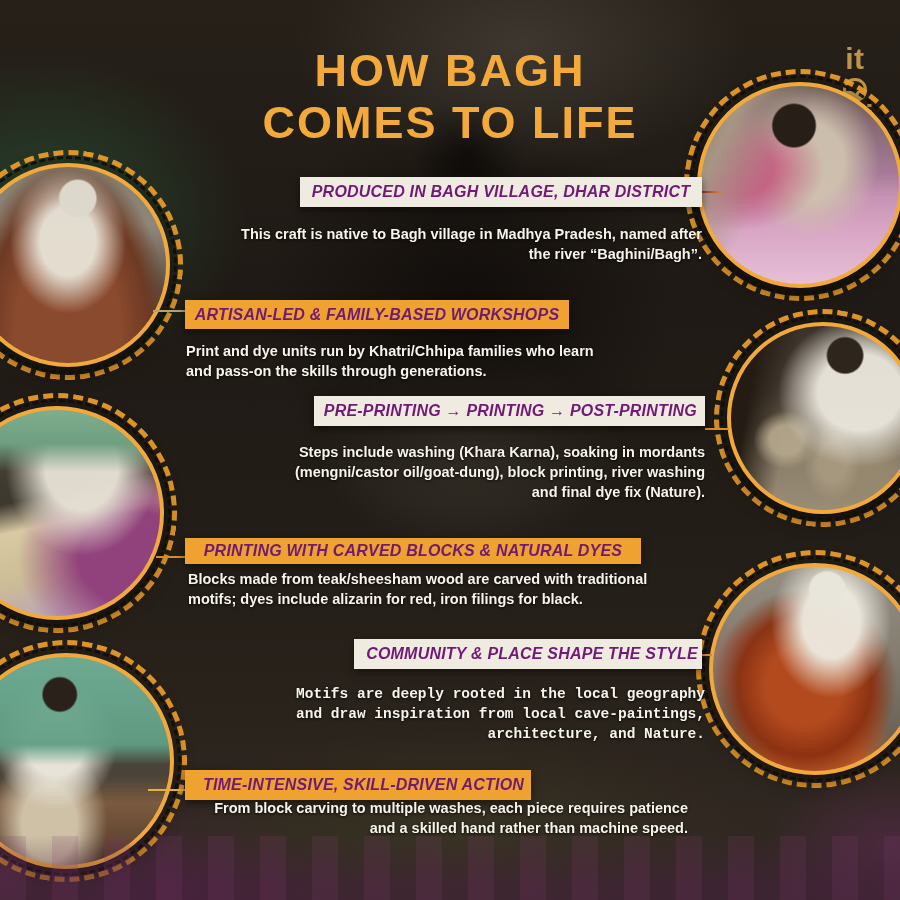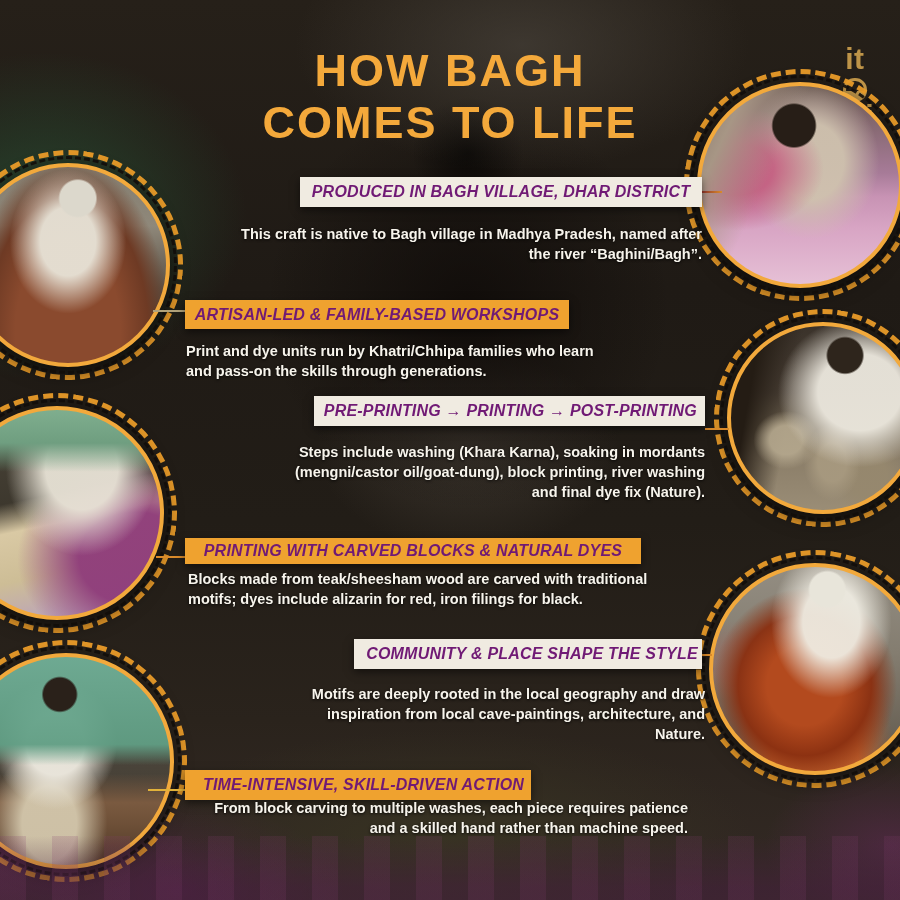--- a/index.html
+++ b/index.html
@@ -94,21 +94,21 @@
   .b4{left:185px;top:522px;width:456px;height:26px;}
   .b5{left:354px;top:639px;width:348px;height:30px;padding-left:16px;}
   .b6{left:185px;top:754px;width:346px;height:30px;padding-left:19px;}
 
   .body-text{position:absolute;color:#F7F4EC;font-weight:bold;font-size:14.5px;
     line-height:20px;text-shadow:0 1px 3px rgba(0,0,0,.85);}
   .t1{right:198px;top:224px;width:480px;text-align:right;}
   .t2{left:186px;top:329px;width:430px;text-align:left;margin-top:12px;}
   .t3{right:195px;top:442px;width:430px;text-align:right;}
   .t4{left:188px;top:569px;width:492px;text-align:left;}
-  .t5{right:195px;top:684px;width:430px;text-align:right;}
+  .t5{right:195px;top:684px;width:430px;text-align:right;font-family:Liberation Mono, monospace;}
   .t6{left:188px;top:798px;width:500px;text-align:right;}
 
   .connector{position:absolute;height:2px;}
   .k1{left:700px;top:191px;width:22px;background:linear-gradient(to right,#8B2F2F,#D98A2B);}
   .k2{left:153px;top:310px;width:32px;background:#b1a27a;}
   .k3{left:705px;top:428px;width:24px;background:#D98A2B;}
   .k4{left:156px;top:556px;width:29px;background:#D98A2B;}
   .k5{left:698px;top:654px;width:14px;background:#D98A2B;}
   .k6{left:148px;top:789px;width:37px;background:#E2B23A;}
 

